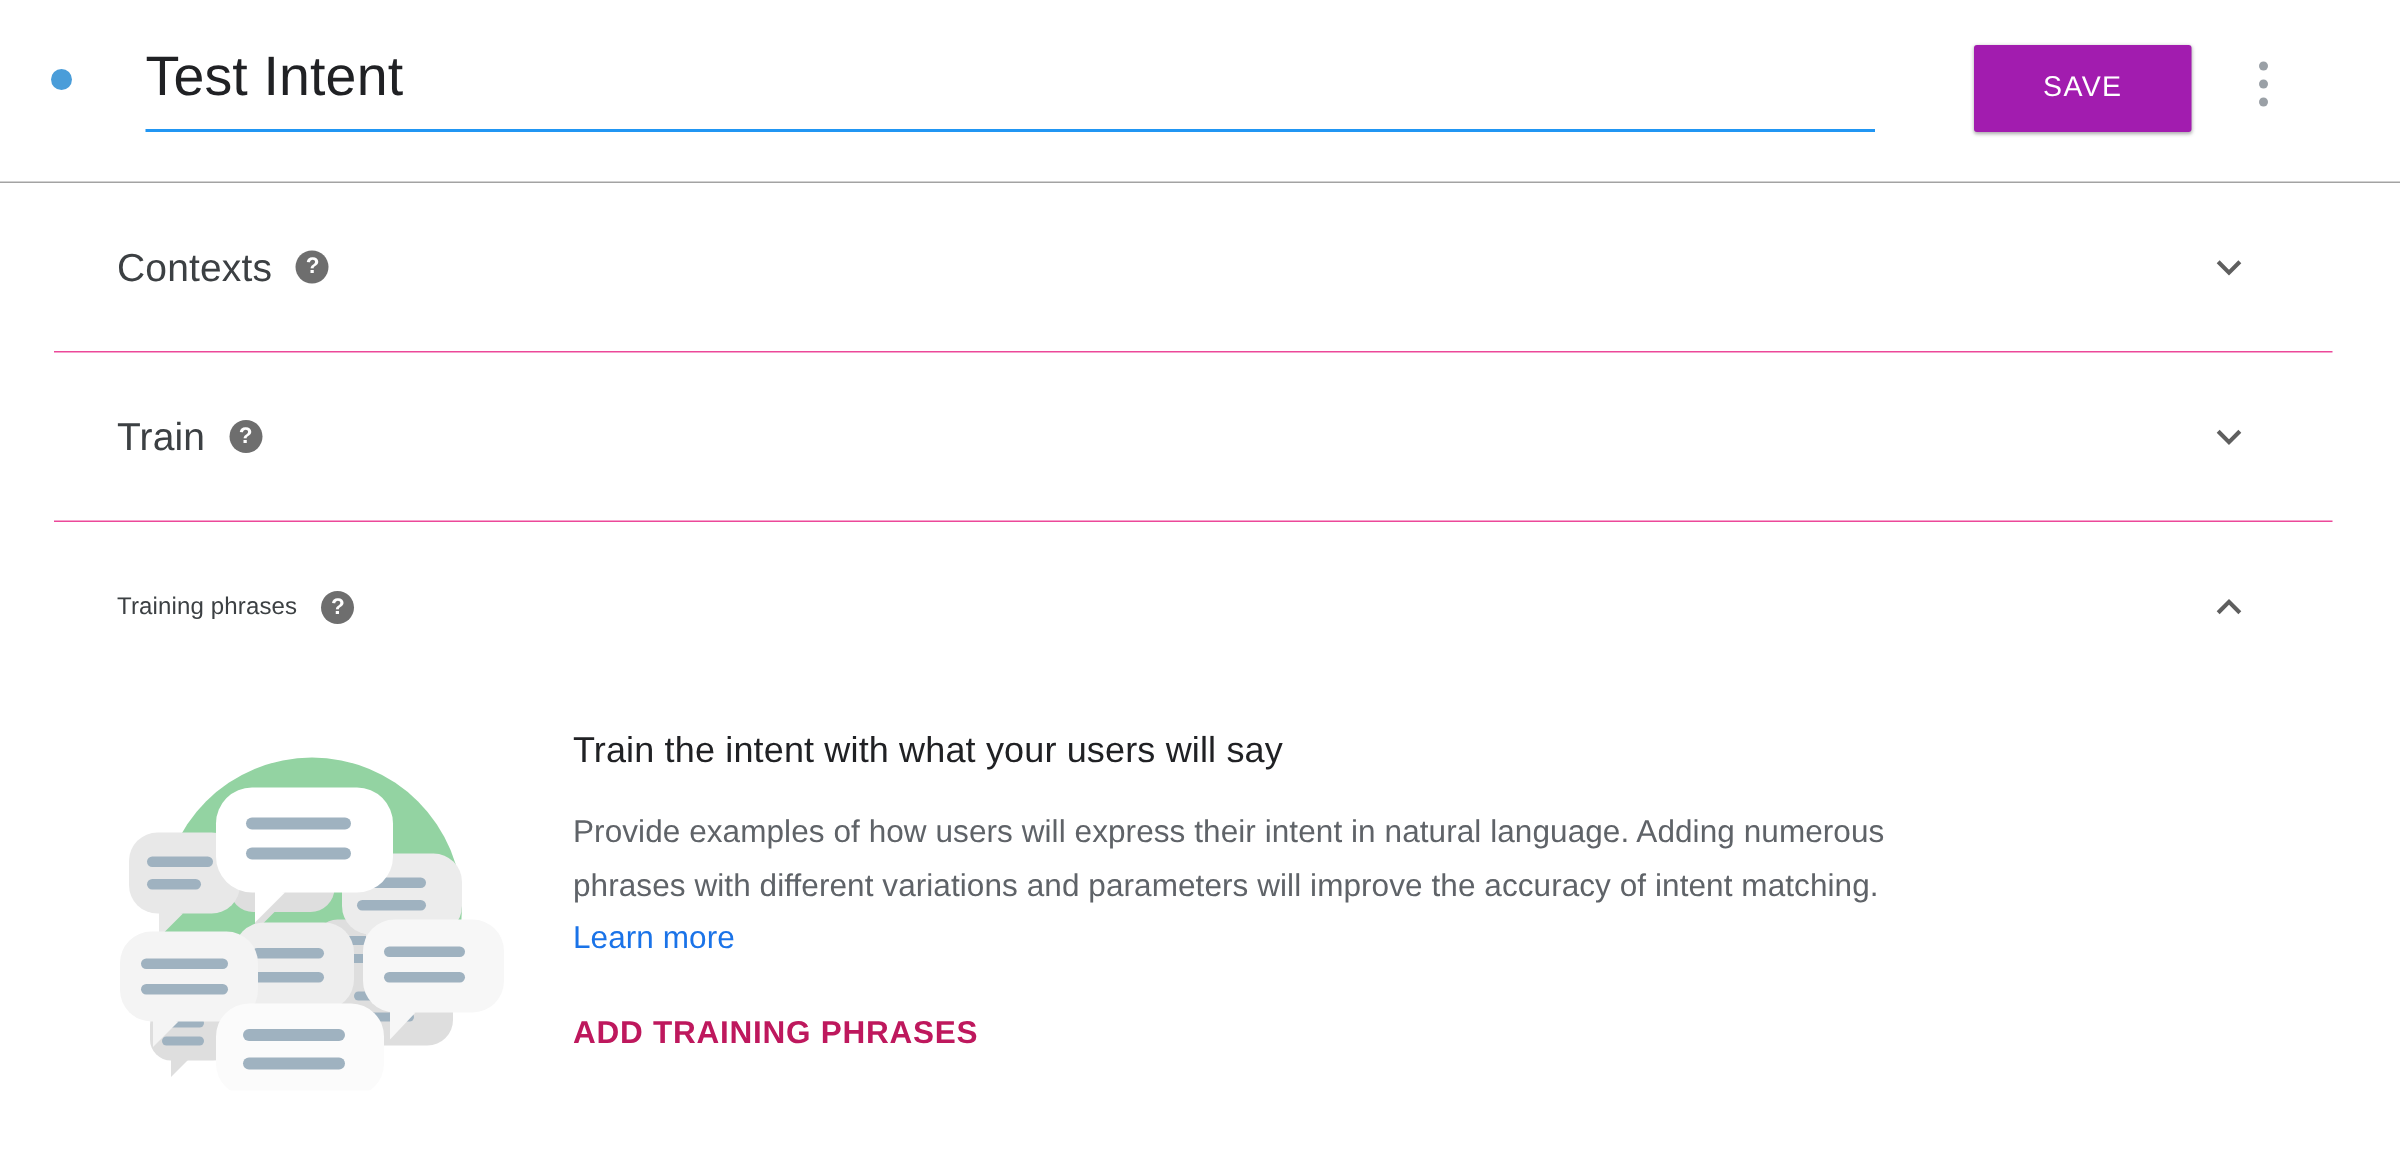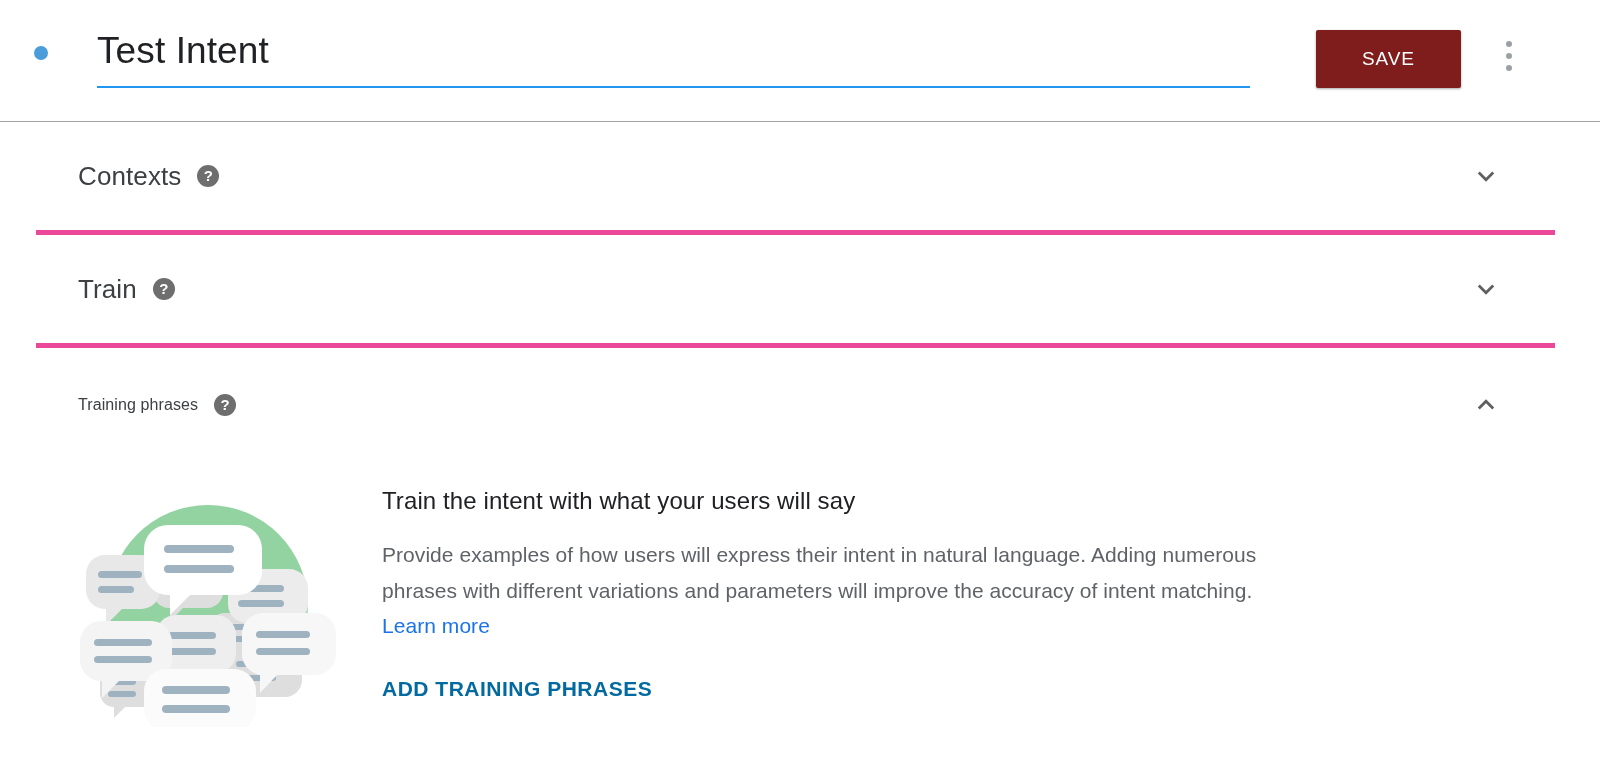--- a/index.html
+++ b/index.html
@@ -58,21 +58,21 @@
     background: #2196f3;
     width: 100%;
     margin-top: 10px;
   }
   .save-button {
     position: absolute;
     left: 1316px;
     top: 30px;
     width: 145px;
     height: 58px;
-    background: #7f1d1d;
+    background: #a21caf;
     color: #ffffff;
     font-size: 19px;
     font-weight: 500;
     letter-spacing: 0.9px;
     border: none;
     border-radius: 2px;
     cursor: pointer;
     box-shadow: 0 1px 3px rgba(0,0,0,0.22), 0 1px 2px rgba(0,0,0,0.14);
     font-family: "Liberation Sans", sans-serif;
     display: flex;
@@ -105,21 +105,21 @@
     position: relative;
     height: 113px;
     margin: 0 36px 0 36px;
     width: 1519px;
     box-sizing: border-box;
     display: flex;
     align-items: center;
     cursor: pointer;
   }
   .section-row.with-divider {
-    border-bottom: 5px solid #ec4899;
+    border-bottom: 1px solid #ec4899;
   }
   .section-label-group {
     display: flex;
     align-items: center;
     margin-left: 42px;
   }
   .section-label {
     font-size: 26px;
     font-weight: 400;
     color: #3c4043;
@@ -191,21 +191,21 @@
   .learn-more {
     color: #1a73e8;
     text-decoration: none;
     cursor: pointer;
   }
   .add-phrases {
     display: inline-block;
     margin-top: 33px;
     font-size: 21px;
     font-weight: 700;
-    color: #0369a1;
+    color: #be185d;
     letter-spacing: 0.5px;
     cursor: pointer;
     background: none;
     border: none;
     padding: 0;
     font-family: "Liberation Sans", sans-serif;
   }
 </style>
 </head>
 <body>

